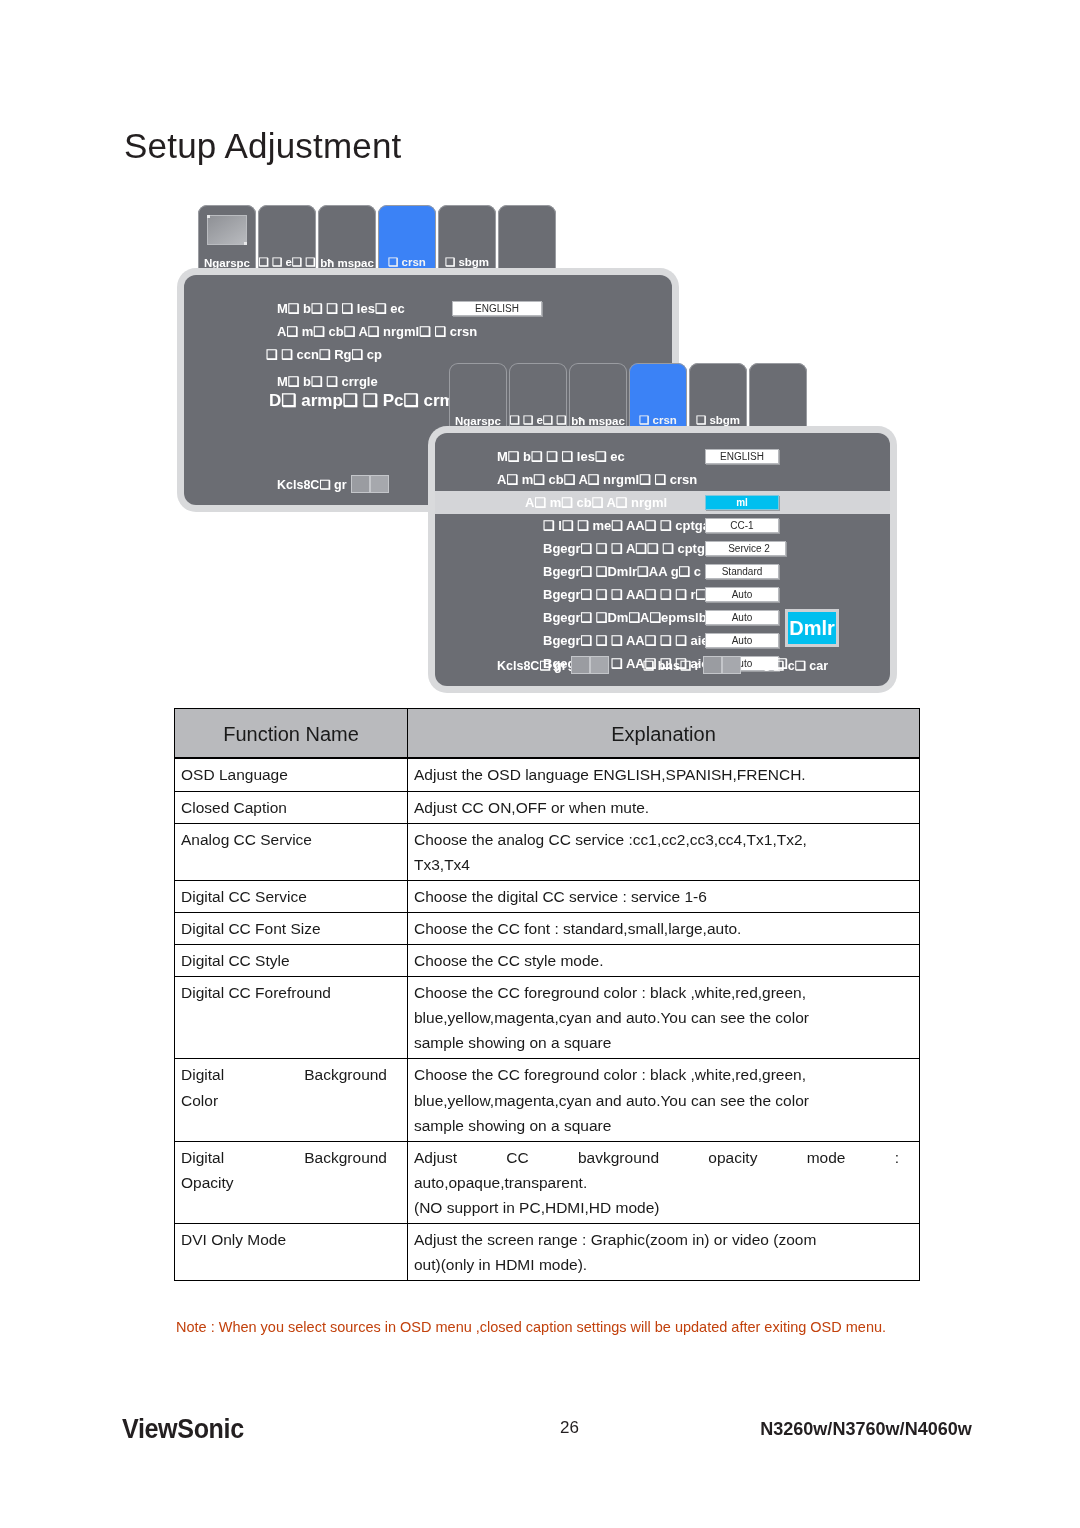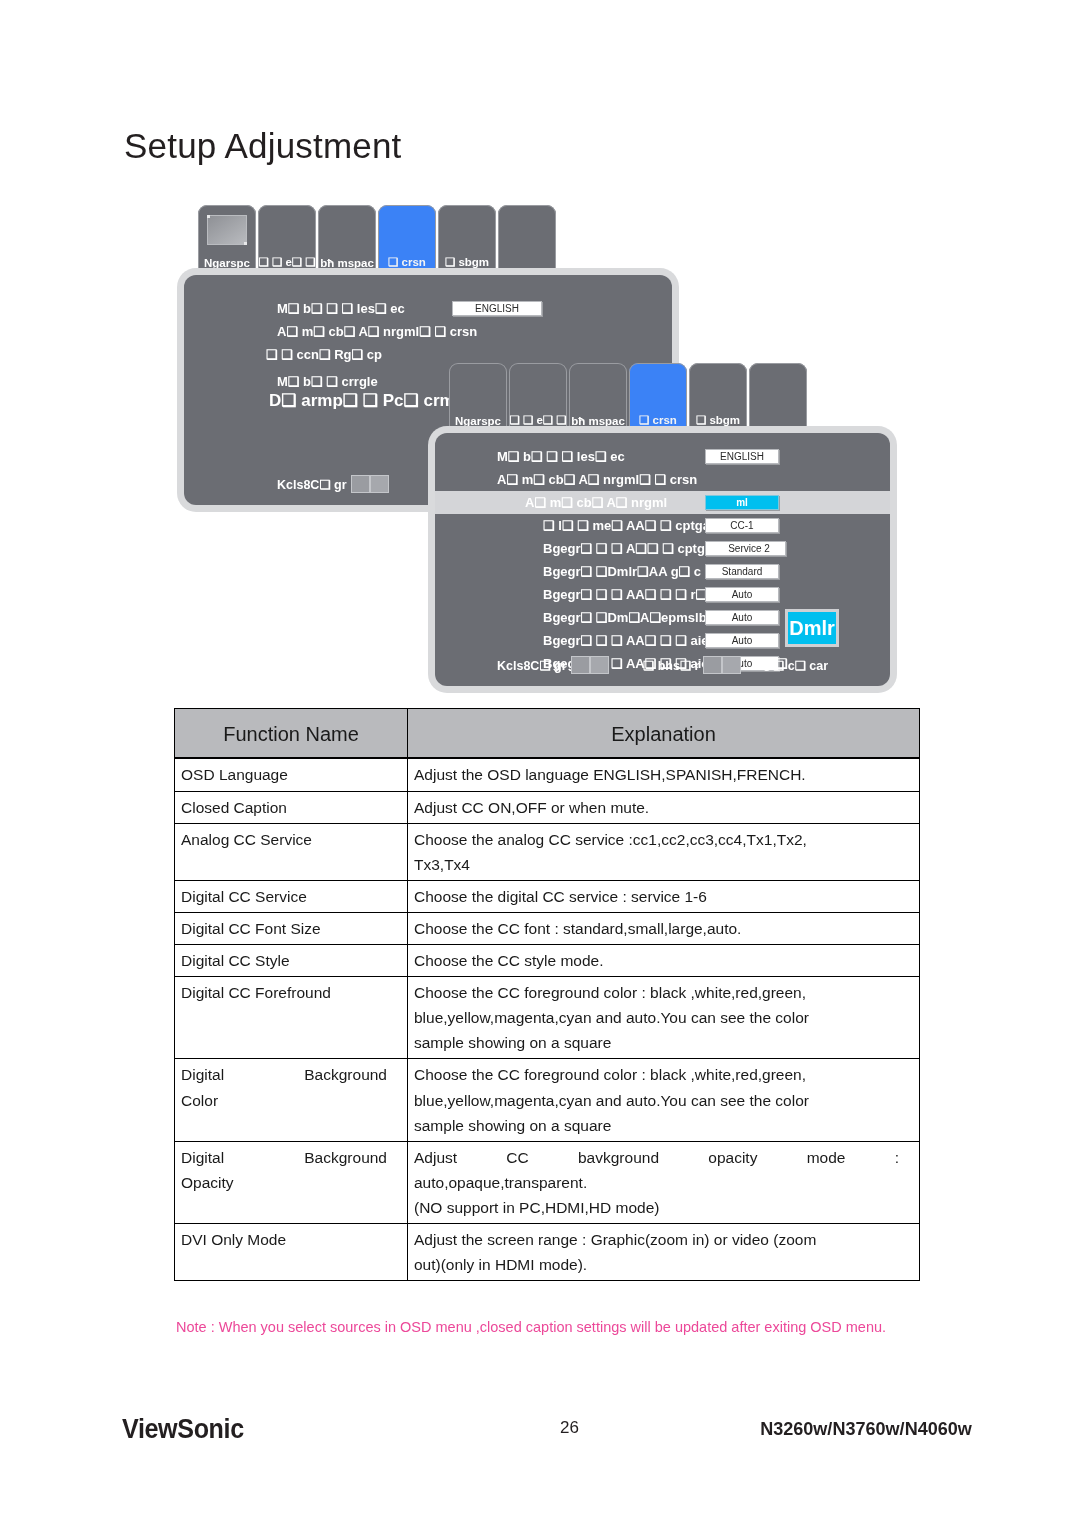--- a/index.html
+++ b/index.html
@@ -112,21 +112,21 @@
     font-weight:400;
     padding:9px 4px 7px;
     vertical-align:bottom;
     border-bottom:2px solid #000;
   }
   .col-fn{width:224px;}
   .cell-just{text-align:justify;text-align-last:justify;}
 
   .note{
     position:absolute;left:176px;top:1316px;width:740px;
-    font-size:14.5px;line-height:1.55;color:#ec4899;
+    font-size:14.5px;line-height:1.55;color:#c2410c;
     text-align:justify;
   }
 
   
   .brand{
     position:absolute;left:122px;top:1414px;
     font-size:27px;font-weight:bold;color:#231f20;letter-spacing:-0.4px;
     font-family:"Liberation Sans",sans-serif;
     transform:scaleX(.93);transform-origin:left center;
   }

